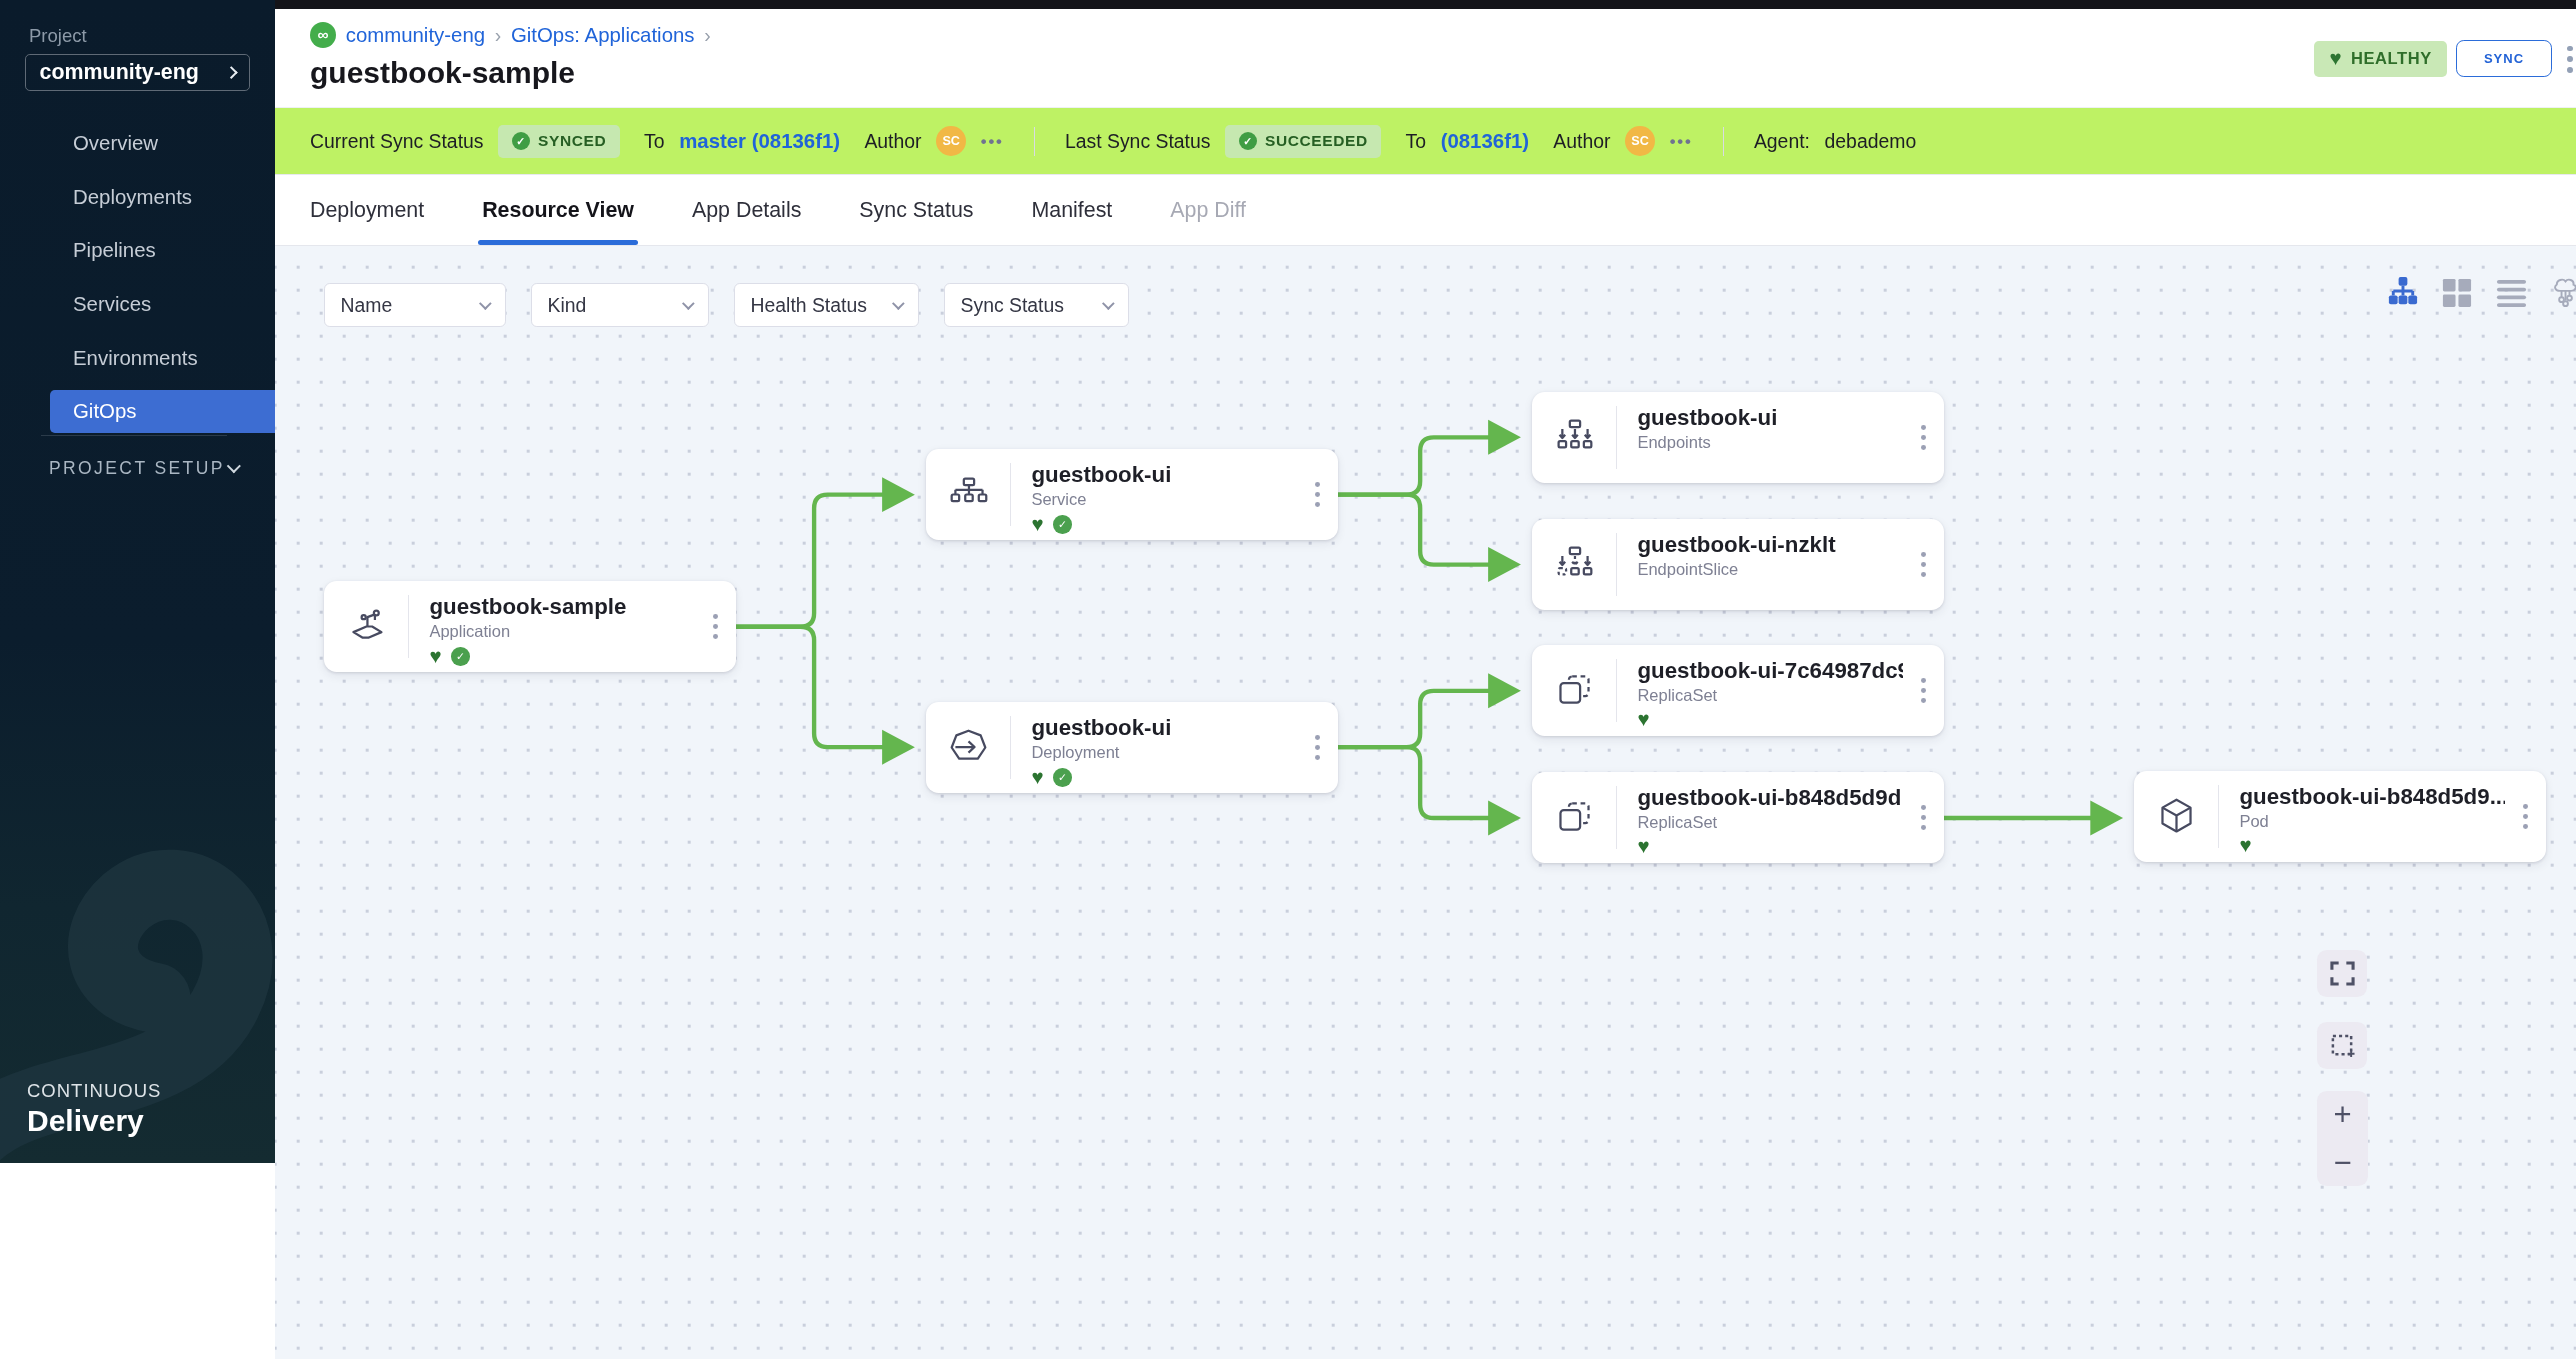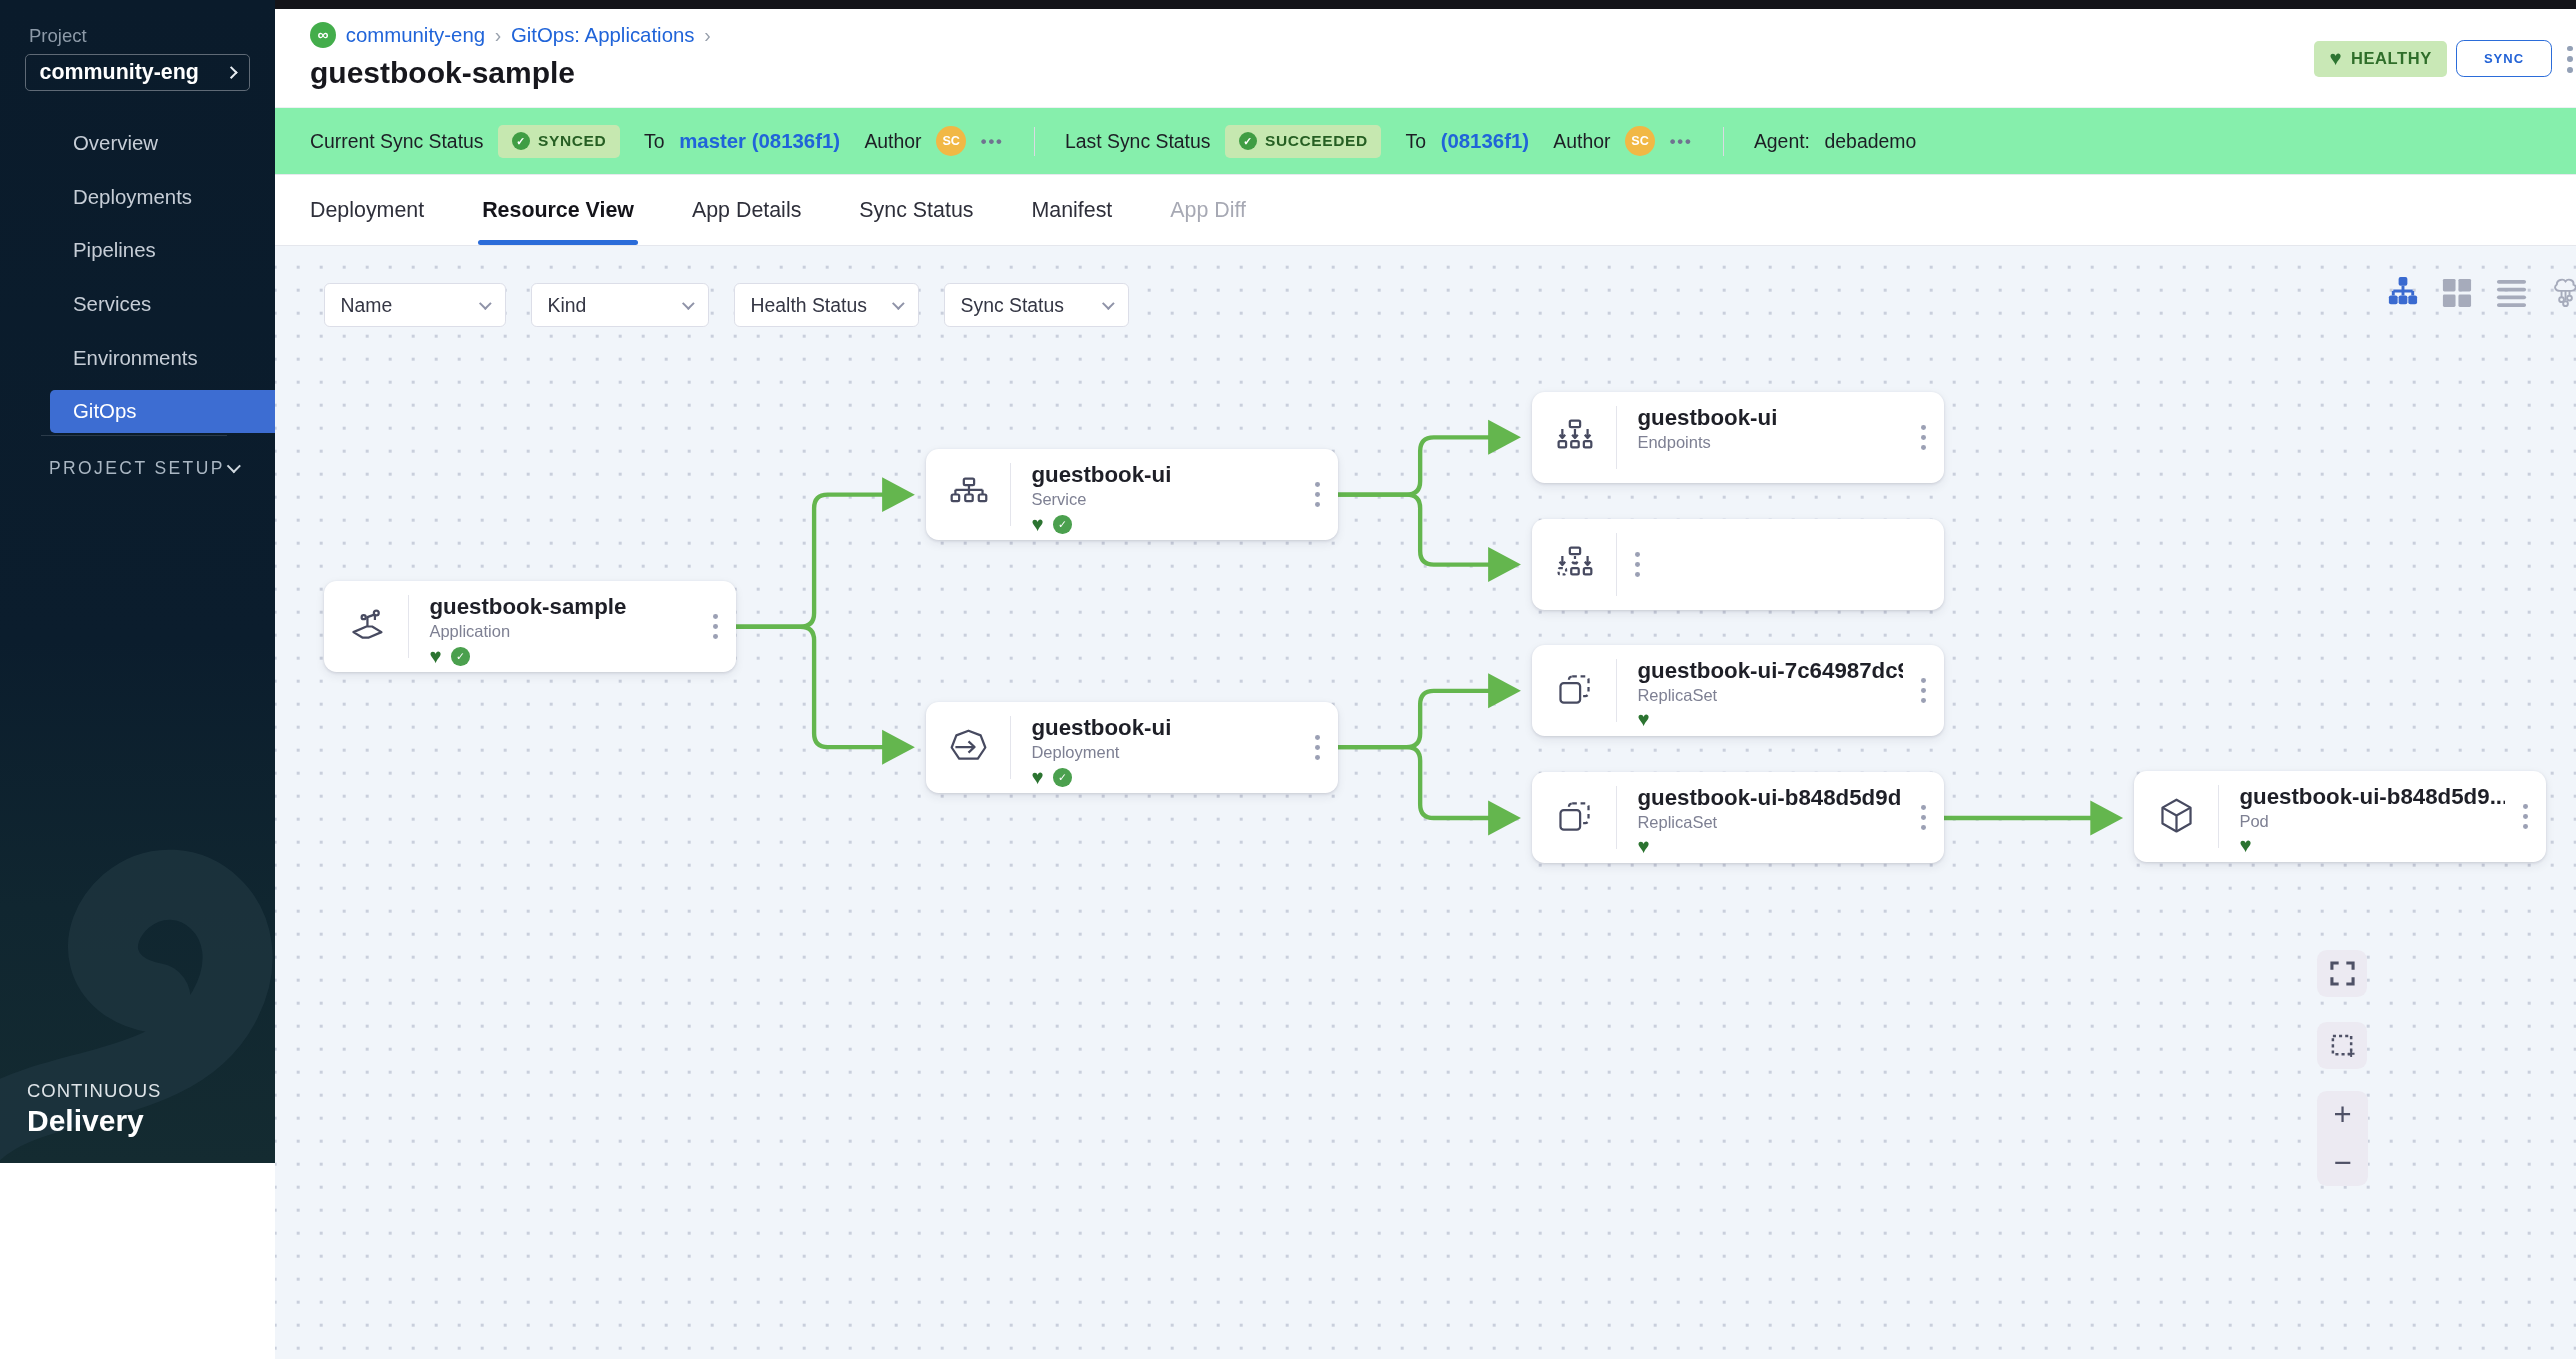--- a/index.html
+++ b/index.html
@@ -46,21 +46,21 @@
     border-radius:4.9px; display:flex; align-items:center; gap:8.7px; padding:0 15.5px;
     font-size:16.5px; font-weight:700; letter-spacing:0.6px; color:#2f6e2a; }
   .sync-btn { position:absolute; left:2181px; top:31px; width:96px; height:37px; background:#fff;
     border:1.9px solid #2b6cd9; border-radius:7.8px; color:#2363d6; font-size:13px; font-weight:700;
     letter-spacing:1px; display:flex; align-items:center; justify-content:center; cursor:pointer; }
   .dots-v { display:flex; flex-direction:column; gap:4.9px; }
   .dots-v i { width:5.8px; height:5.8px; border-radius:50%; background:#93a0b6; }
   .hdr-menu { position:absolute; left:2292px; top:37px; }
 
   
-  .statusbar { left:275px; top:107px; width:2301px; height:68px; background:#86efac;
+  .statusbar { left:275px; top:107px; width:2301px; height:68px; background:#bef264;
     border-top:1px solid #eef0f4; border-bottom:1px solid #e7e9ee;
     display:flex; align-items:center; padding-left:35px; gap:14.6px; font-size:19.4px; color:#1d1e25; }
   .badge-green { height:33px; background:#c6e8b0; border-radius:4.9px; display:flex; align-items:center;
     gap:7.8px; padding:0 13.6px; font-size:15.5px; font-weight:700; letter-spacing:0.6px; color:#265f23; }
   .check-c { width:18.5px; height:18.5px; border-radius:50%; background:#3f9d44; color:#fff; font-size:10.7px;
     display:flex; align-items:center; justify-content:center; }
   .target-link { color:#2064d9; font-weight:700; font-size:20.4px; cursor:pointer; }
   .avatar { width:30px; height:30px; border-radius:50%; background:#f1b845; color:#fff;
     font-size:12.6px; font-weight:700; display:flex; align-items:center; justify-content:center; }
   .dots-h { color:#6f7390; font-size:16.5px; letter-spacing:1.9px; font-weight:700; cursor:pointer; }
@@ -415,20 +415,24 @@
         <rect x="18" y="5" width="11" height="7" rx="1.5"></rect>
         <path d="M10 14 V23 M7 20 L10 23.5 L13 20"></path>
         <path d="M23.5 14 V23 M20.5 20 L23.5 23.5 L26.5 20" stroke-dasharray="3 3"></path>
         <path d="M37 14 V23 M34 20 L37 23.5 L40 20"></path>
         <rect x="6" y="27" width="8" height="6.5" rx="1.5" stroke-dasharray="3 3"></rect>
         <rect x="19.5" y="27" width="8" height="6.5" rx="1.5"></rect>
         <rect x="33" y="27" width="8" height="6.5" rx="1.5"></rect>
       </svg>
     </div>
     <div class="node-divider"></div>
+    <div class="node-body">
+      <div class="node-title">guestbook-ui-nzklt</div>
+      <div class="node-kind">EndpointSlice</div>
+    </div>
     <div class="node-menu">
         <span class="dots-v">
           <i></i>
           <i></i>
           <i></i>
         </span>
       </div>
   </div>
 
   <div class="node" style="left:1257px;top:399px">

